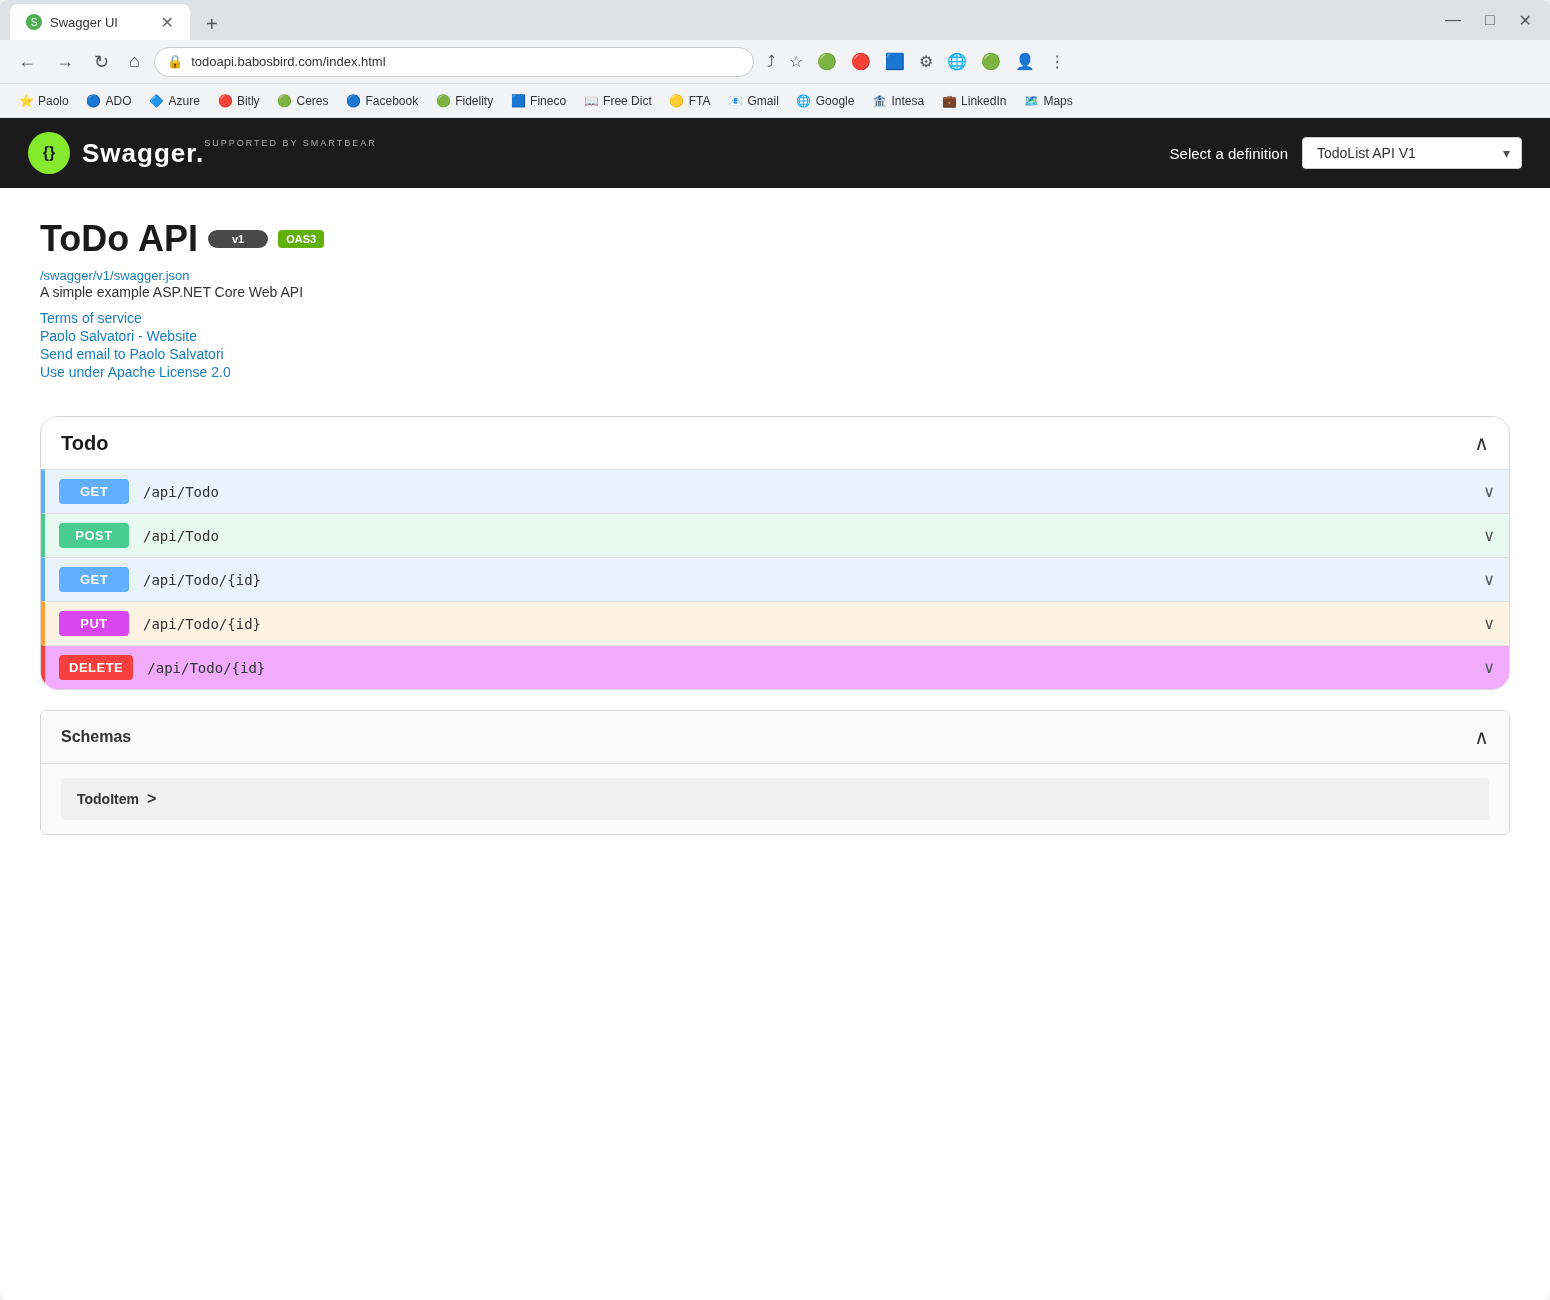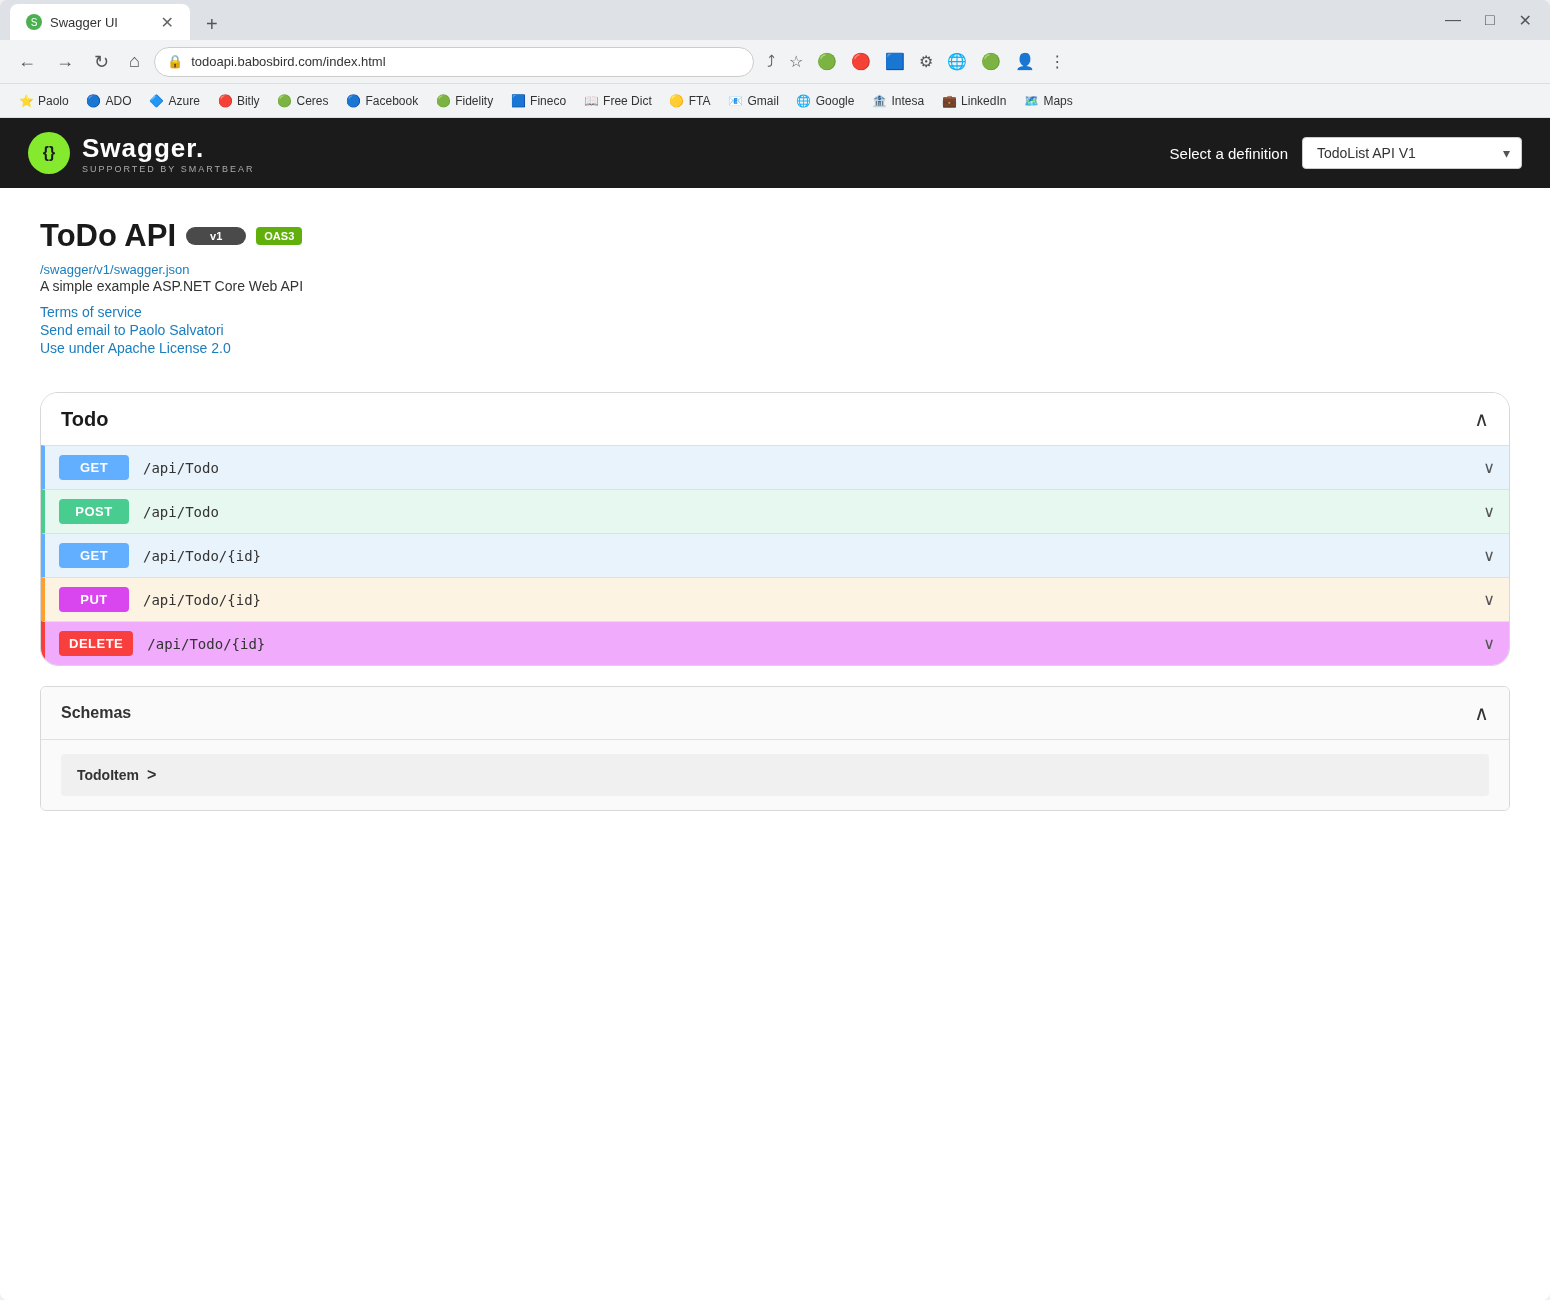--- a/index.html
+++ b/index.html
@@ -127,21 +127,21 @@
       display: flex; align-items: center; gap: 12px;
     }
     .swagger-logo-icon {
       width: 42px; height: 42px;
       background: #85ea2d;
       border-radius: 50%;
       display: flex; align-items: center; justify-content: center;
       font-size: 20px; font-weight: bold; color: #1b1b1b;
     }
     .swagger-logo-text {
-      display: flex; flex-direction: column;
+      display: flex; 
     }
     .swagger-text { color: white; font-size: 26px; font-weight: bold; letter-spacing: 1px; }
     .swagger-sub { color: #aaa; font-size: 9px; letter-spacing: 2px; }
 
     .definition-selector {
       display: flex; align-items: center; gap: 14px;
     }
     .definition-label { color: white; font-size: 15px; }
     .definition-select {
       background: white;
@@ -169,21 +169,21 @@
       flex: 1;
     }
 
     
     .api-info {
       margin-bottom: 36px;
     }
     .api-title-row {
       display: flex; align-items: center; gap: 10px; margin-bottom: 6px;
     }
-    .api-title { font-size: 31px; font-weight: bold; color: #1a1a1a; }
+    .api-title { font-size: 36px; font-weight: bold; color: #1a1a1a; }
     .badge-v1 {
       background: #4a4a4a; color: white;
       border-radius: 10px; font-size: 11px; padding: 3px 24px; font-weight: bold;
     }
     .badge-oas3 {
       background: #61af0b; color: white;
       border-radius: 4px; font-size: 11px; padding: 3px 8px; font-weight: bold;
     }
     .api-url { color: #1a7dbe; font-size: 13px; margin-bottom: 12px; text-decoration: none; }
     .api-description { font-size: 14px; color: #333; margin-bottom: 10px; }
@@ -403,20 +403,21 @@
       <div class="api-info">
         <div class="api-title-row">
           <span class="api-title">ToDo API</span>
           <span class="badge-v1">v1</span>
           <span class="badge-oas3">OAS3</span>
         </div>
         <a class="api-url" href="#">/swagger/v1/swagger.json</a>
         <p class="api-description">A simple example ASP.NET Core Web API</p>
         <div class="api-links">
           <a class="api-link" href="#">Terms of service</a>
+          <a class="api-link" href="#">Paolo Salvatori - Website</a>
           <a class="api-link" href="#">Send email to Paolo Salvatori</a>
           <a class="api-link" href="#">Use under Apache License 2.0</a>
         </div>
       </div>
 
       <div class="section-container">
         <div class="section-header">
           <span class="section-title">Todo</span>
           <span class="section-chevron">∧</span>
         </div>

